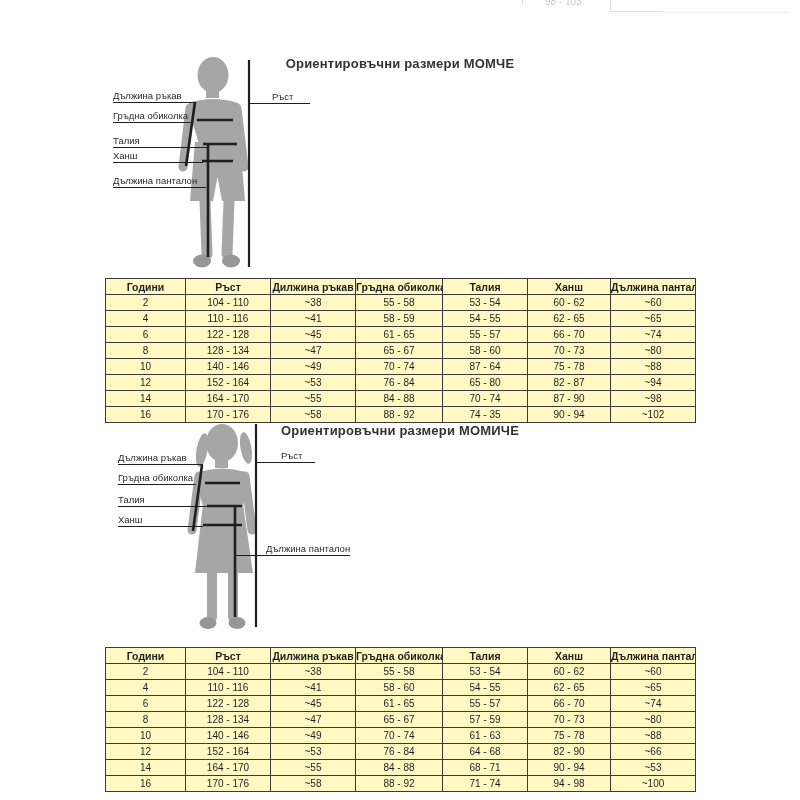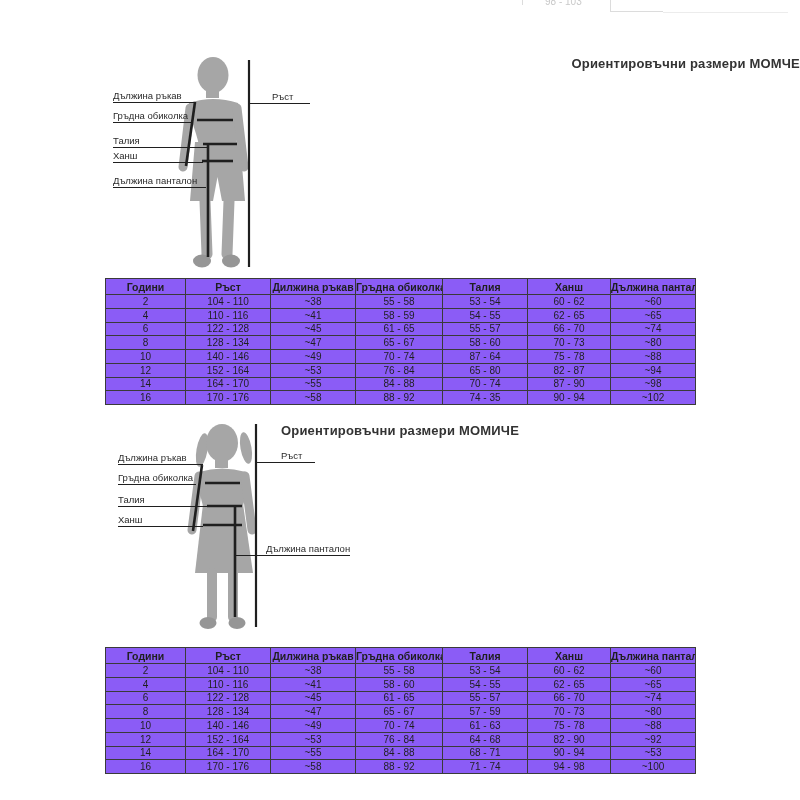--- a/index.html
+++ b/index.html
@@ -26,22 +26,22 @@
 
   
   .sil ellipse,.sil rect,.sil path{fill:var(--silhouette);stroke:none;}
   .sil .limb{fill:none;stroke:var(--silhouette);stroke-linecap:round;}
   .sil .foot{fill:var(--silhouette_dark);}
   .measure line{stroke:var(--line);stroke-width:2.6;}
   .measure line.ruler{stroke-width:2.2;}
 
   
   .size-table{
-    position:absolute;left:105px;width:590px;height:127px;
-    border-collapse:collapse;table-layout:fixed;background:#8b5cf6;
+    position:absolute;left:105px;width:590px;height:145px;
+    border-collapse:collapse;table-layout:fixed;background:#fef9c3;
   }
   .size-table th,.size-table td{
     border-left:1px solid var(--border);
     border-right:1px solid var(--border);
     border-top:1.5px solid var(--border);
     border-bottom:1.5px solid var(--border);
     text-align:center;vertical-align:middle;
     padding:0;color:#1f1f1f;white-space:nowrap;overflow:hidden;
   }
   .size-table th{font-size:10.5px;font-weight:600;height:15px;}
@@ -51,21 +51,21 @@
 <body>
 
 <div class="page">
 
   <div class="abs remnant-text" style="left:545px;top:-3px;">98 - 103</div>
   <div class="abs faint-line" style="left:522px;top:0;width:1px;height:5px;"></div>
   <div class="abs faint-line" style="left:610px;top:0;width:1px;height:11px;"></div>
   <div class="abs faint-line" style="left:610px;top:11px;width:53px;height:1px;"></div>
   <div class="abs" style="left:663px;top:12px;width:125px;height:1px;background:#ececec;"></div>
 
-  <div class="title" style="top:56px;text-align:right;">Ориентировъчни размери МОМЧЕ</div>
+  <div class="title" style="top:56px;">Ориентировъчни размери МОМЧЕ</div>
 
   <svg class="abs" style="left:100px;top:55px;" width="220" height="215" viewBox="0 0 220 215">
     <g class="sil">
       <ellipse cx="113" cy="20" rx="15.5" ry="18"></ellipse>
       <rect x="106" y="32" width="13" height="11"></rect>
       <path d="M89 48 Q113 40 138 48 C140 60 139 75 136 90 L99 90 C96 75 88 60 89 48 Z"></path>
       <path class="limb" stroke-width="9" d="M90 53 L83 112"></path>
       <path class="limb" stroke-width="9" d="M137 53 L144 112"></path>
       <path d="M95 87 L140 87 L145 146 L122 146 L117.5 122 L113 146 L90 146 Z"></path>
       <path class="limb" stroke-width="11" d="M105 146 L107 199"></path>
@@ -288,21 +288,21 @@
           <td>75 - 78</td>
           <td>~88</td>
         </tr>
         <tr>
           <td>12</td>
           <td>152 - 164</td>
           <td>~53</td>
           <td>76 - 84</td>
           <td>64 - 68</td>
           <td>82 - 90</td>
-          <td>~92</td>
+          <td>~66</td>
         </tr>
         <tr>
           <td>14</td>
           <td>164 - 170</td>
           <td>~55</td>
           <td>84 - 88</td>
           <td>68 - 71</td>
           <td>90 - 94</td>
           <td>~53</td>
         </tr>

